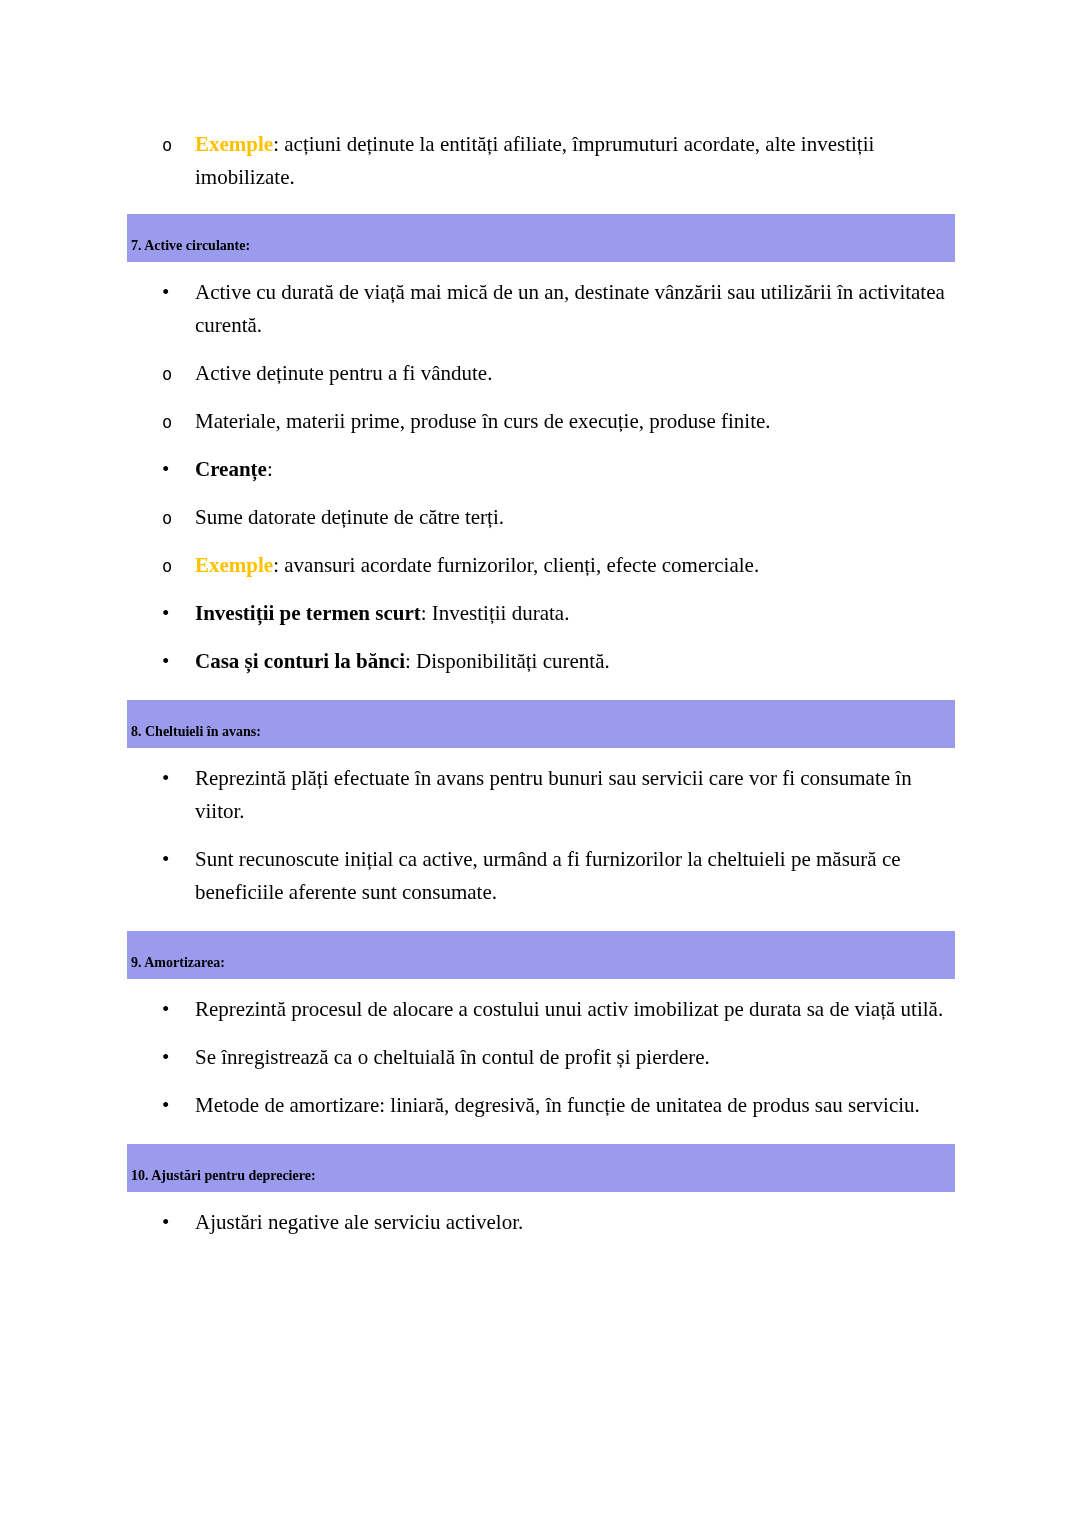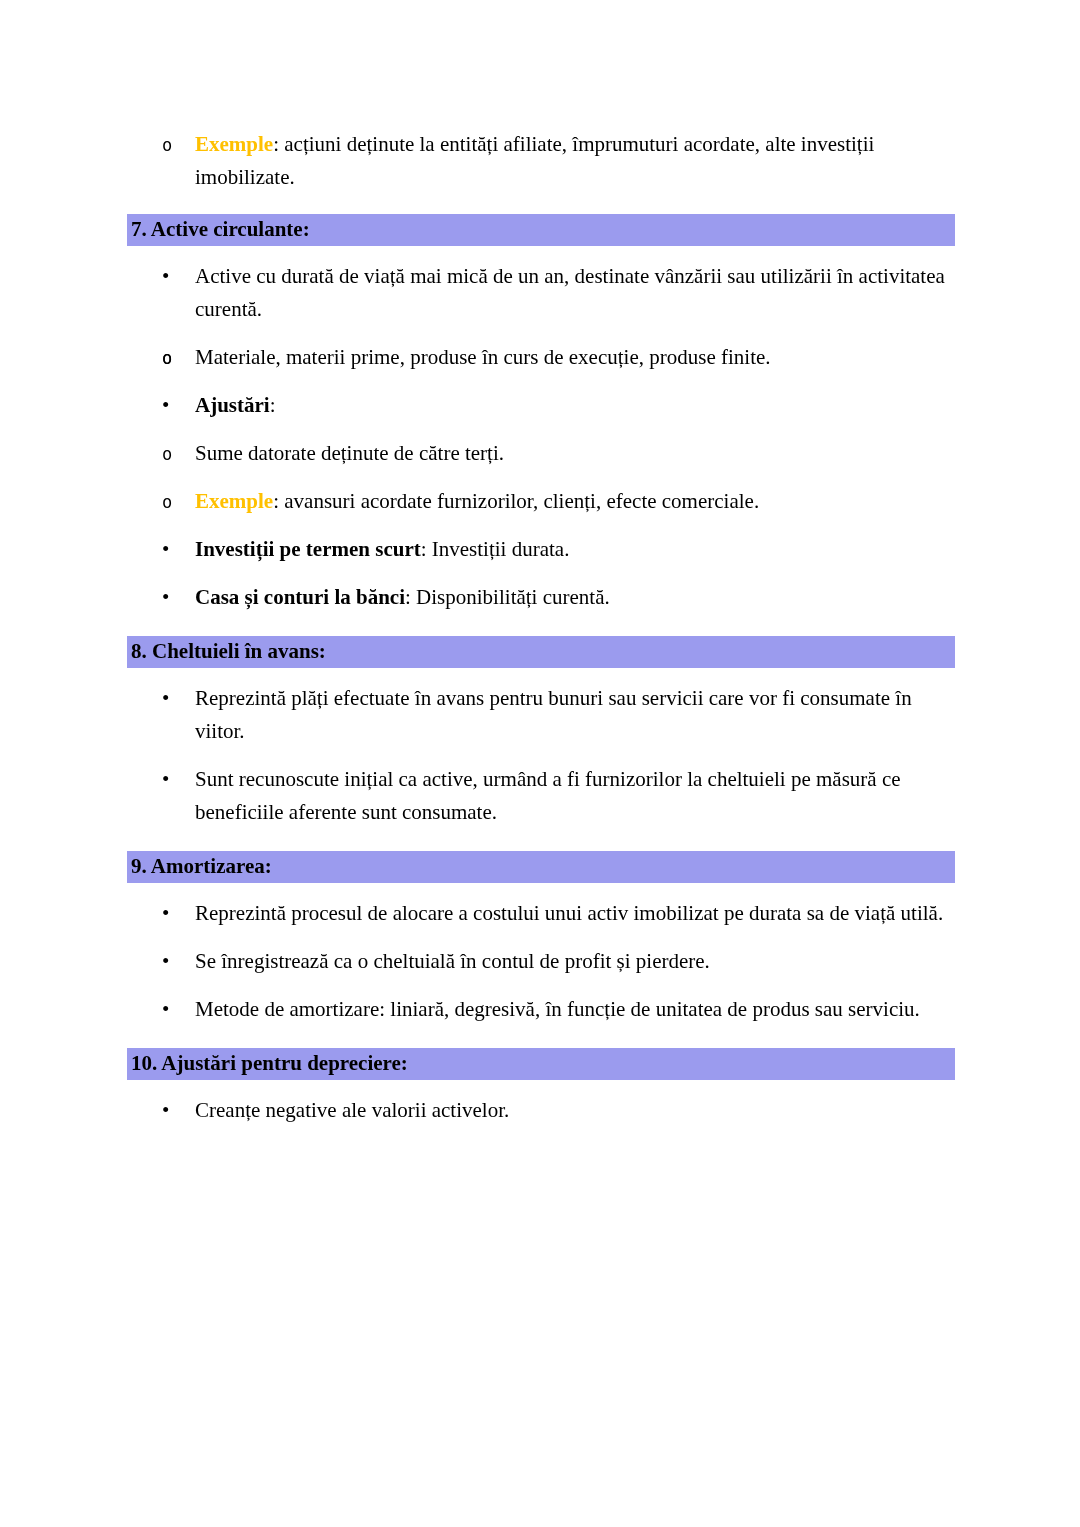--- a/index.html
+++ b/index.html
@@ -14,24 +14,24 @@
     height: 1265px;
     margin: 0 auto;
     background: var(--page-bg, #ffffff);
     padding: 128px 125px 40px 127px;
     overflow: hidden;
     font-size: 21px;
     line-height: 33px;
   }
   .sec-h {
     background: var(--highlight, #9b9bee);
-    font-size: 21px;
+    font-size: 14px;
     line-height: 27px;
     font-weight: bold;
-    padding: 2px 5px 3px 4px;
+    padding: 18px 5px 3px 4px;
     margin: 22px 0 14px 0;
   }
   section:first-of-type .sec-h { margin-top: 20px; }
   .li {
     position: relative;
     padding-left: 68px;
     margin-bottom: 15px;
   }
   .marker {
     position: absolute;
@@ -64,30 +64,31 @@
     <h2 class="sec-h">7. Active circulante:</h2>
 
     <div class="li">
       <span class="marker disc-m"></span>
       <p class="txt"><span>Active cu durată de viață mai mică de un an, destinate vânzării sau utilizării în activitatea curentă.</span></p>
     </div>
 
 
     <div class="li">
       <span class="marker circle-m"></span>
+      <p class="txt"><span>Active deținute pentru a fi vândute.</span></p>
     </div>
 
     <div class="li">
       <span class="marker circle-m"></span>
       <p class="txt"><span>Materiale, materii prime, produse în curs de execuție, produse finite.</span></p>
     </div>
 
     <div class="li">
       <span class="marker disc-m"></span>
-      <p class="txt"><span class="lead">Ajustări</span><span>:</span></p>
+      <p class="txt"><span class="lead">Creanțe</span><span>:</span></p>
     </div>
 
     <div class="li">
       <span class="marker circle-m"></span>
       <p class="txt"><span>Sume datorate deținute de către terți.</span></p>
     </div>
 
     <div class="li">
       <span class="marker circle-m"></span>
       <p class="txt"><span class="lead accent">Exemple</span><span>: avansuri acordate furnizorilor, clienți, efecte comerciale.</span></p>
@@ -135,18 +136,18 @@
       <span class="marker disc-m"></span>
       <p class="txt"><span>Metode de amortizare: liniară, degresivă, în funcție de unitatea de produs sau serviciu.</span></p>
     </div>
   </section>
 
   <section>
     <h2 class="sec-h">10. Ajustări pentru depreciere:</h2>
 
     <div class="li">
       <span class="marker disc-m"></span>
-      <p class="txt"><span>Creanțe negative ale valorii activelor.</span></p>
+      <p class="txt"><span>Ajustări negative ale serviciu activelor.</span></p>
     </div>
 
   </section>
 
 </div>
 
 </body></html>

